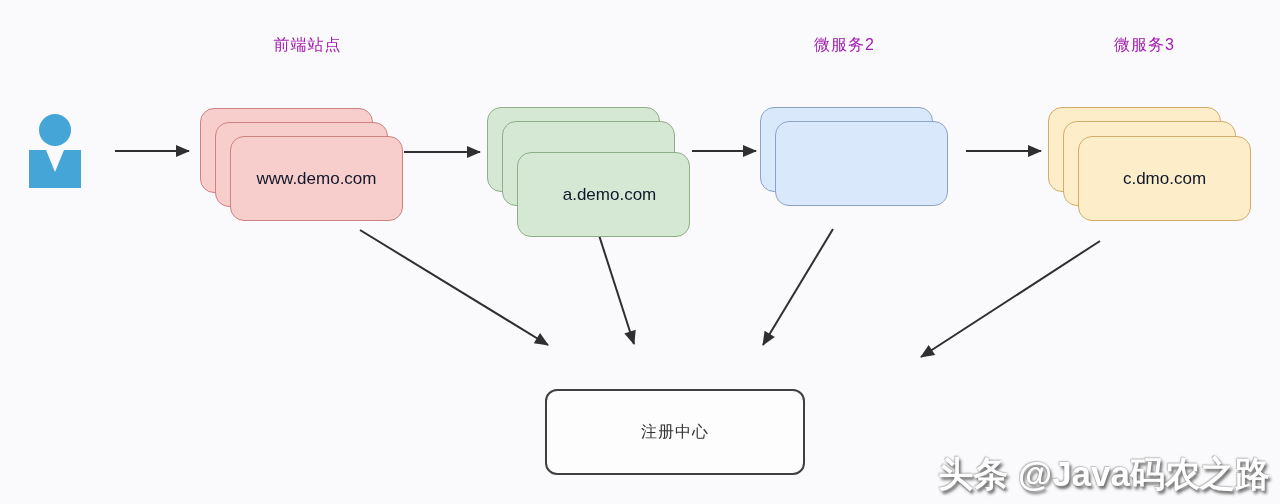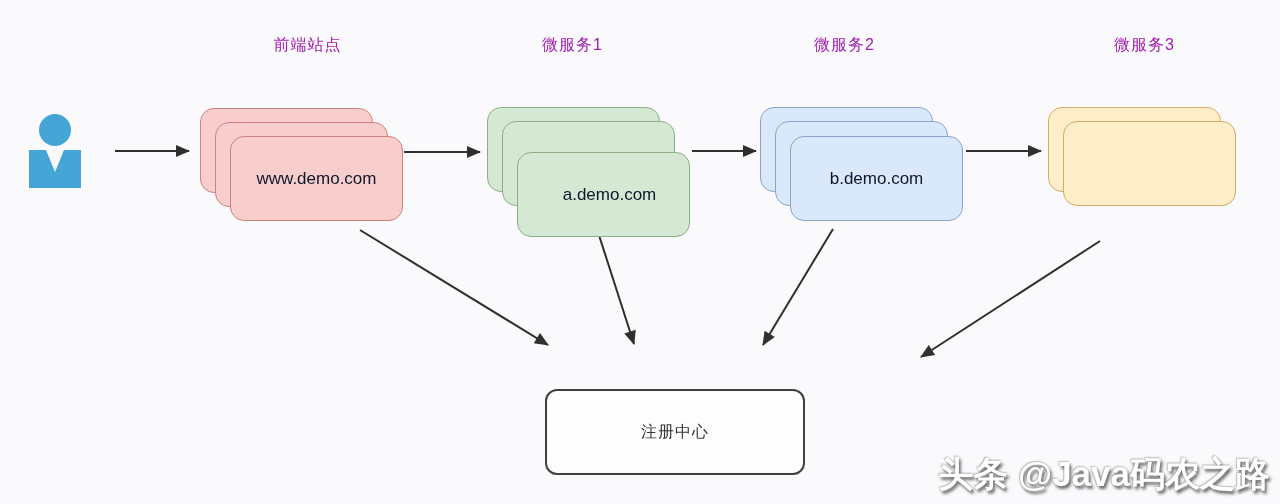--- a/index.html
+++ b/index.html
@@ -129,44 +129,43 @@
       <line x1="1100" y1="241" x2="921" y2="357" marker-end="url(#ah)"></line>
     </g>
   </svg>
 
   <svg class="user-icon" viewBox="0 0 60 80" xmlns="http://www.w3.org/2000/svg">
     <circle cx="30" cy="20" r="16" fill="#45a5d6"></circle>
     <path d="M4,40 L21,40 L30,62 L39,40 L56,40 L56,78 L4,78 Z" fill="#45a5d6"></path>
   </svg>
 
   <div class="group-label lbl-1">前端站点</div>
-  <div class="group-label lbl-2">微服务1</div>
   <div class="group-label lbl-3">微服务2</div>
   <div class="group-label lbl-4">微服务3</div>
 
   <div class="stack-box c-red g1-back"></div>
   <div class="stack-box c-red g1-mid"></div>
   <div class="stack-box c-red g1-front front">
     <span>www.demo.com</span>
   </div>
 
   <div class="stack-box c-green g2-back"></div>
   <div class="stack-box c-green g2-mid"></div>
   <div class="stack-box c-green g2-front front">
     <span>a.demo.com</span>
   </div>
 
   <div class="stack-box c-blue g3-back"></div>
   <div class="stack-box c-blue g3-mid"></div>
-  <div class="stack-box c-blue g3-front front">
-    <span>b.demo.com</span>
-  </div>
 
   <div class="stack-box c-yellow g4-back"></div>
   <div class="stack-box c-yellow g4-mid"></div>
+  <div class="stack-box c-yellow g4-front front">
+    <span>c.dmo.com</span>
+  </div>
 
   <div class="registry">
     <span>注册中心</span>
   </div>
 
   <div class="watermark">头条 @Java码农之路</div>
 
 </div>
 
 </body></html>

